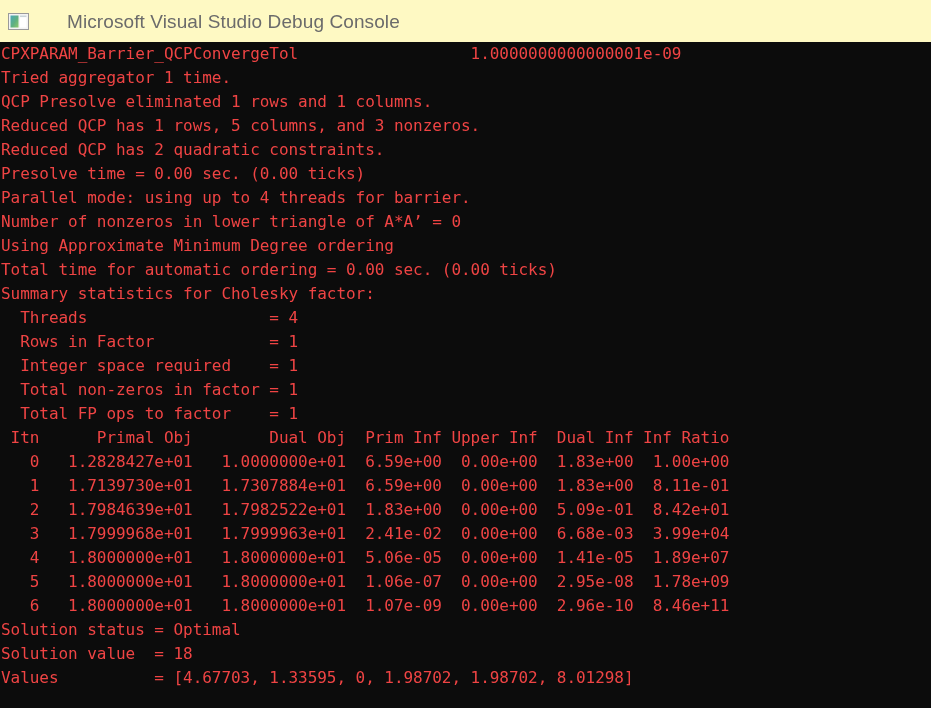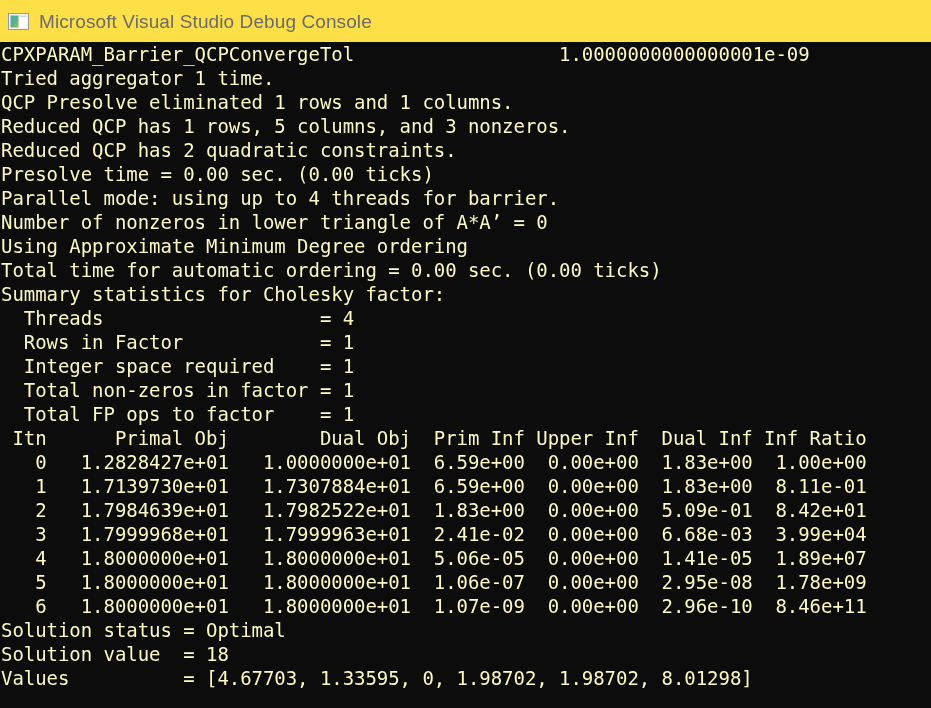--- a/index.html
+++ b/index.html
@@ -16,25 +16,26 @@
     background: #ffffff;
     font-family: "DejaVu Sans Mono", "Liberation Mono", monospace;
   }
 
   
   .titlebar {
     position: absolute;
     top: 0; left: 0;
     width: 931px;
     height: 42px;
-    background: #fde047;
+    background: #fef9c3;
     display: flex;
     align-items: center;
     padding-left: 8px;
     box-sizing: border-box;
+    gap: 28px;
   }
   .titlebar-icon {
     width: 21px;
     height: 21px;
     flex: 0 0 auto;
     margin-right: 10px;
     position: relative;
   }
   .titlebar-title {
     font-family: "Liberation Sans", sans-serif;
@@ -53,23 +54,23 @@
     height: 666px;
     background: #0c0c0c;
     overflow: hidden;
     padding: 0;
     box-sizing: border-box;
   }
   .console-lines {
     margin: 0;
     padding: 0 6px 0 1px;
     font-family: "DejaVu Sans Mono", "Liberation Mono", monospace;
-    font-size: 19px;
+    font-size: 16px;
     line-height: 24px;
-    color: #fef9c3;
+    color: #ef4444;
     white-space: pre;
     letter-spacing: -0.05px;
   }
   .console-line {
     display: block;
     height: 24px;
     white-space: pre;
   }
 </style>
 </head>

